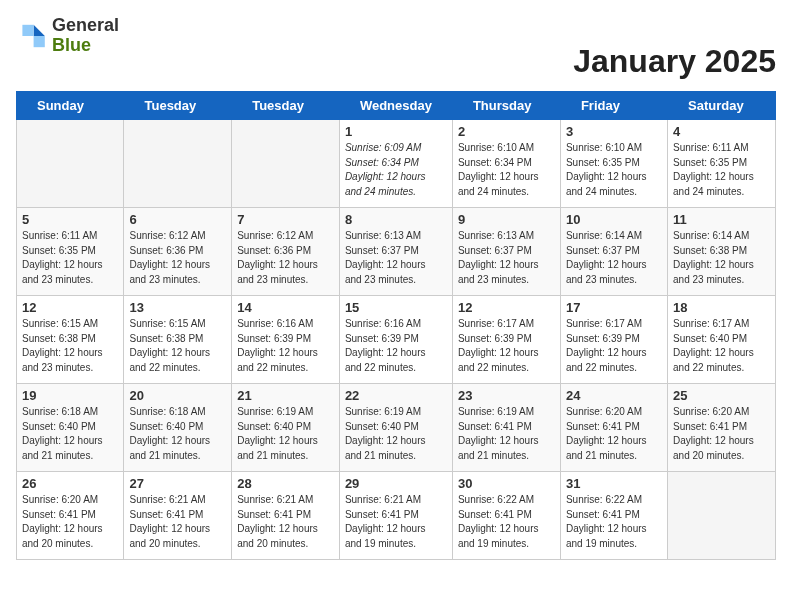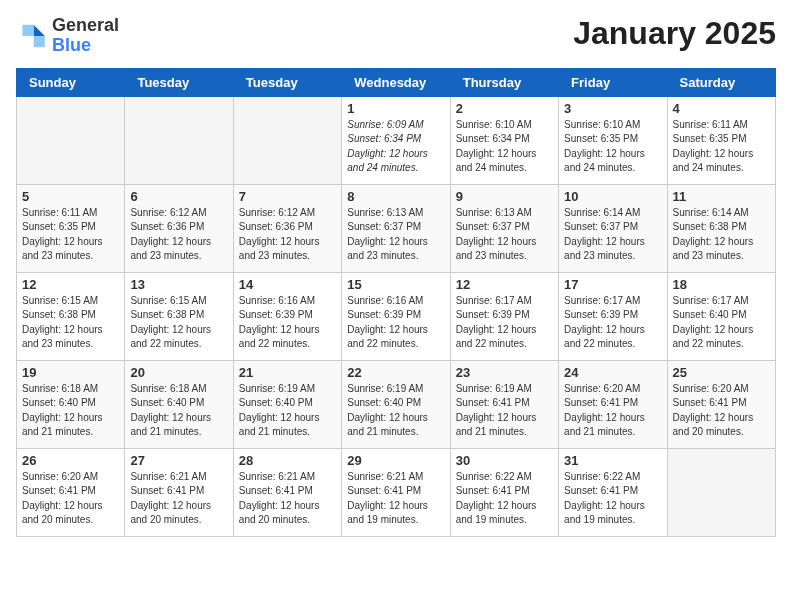--- a/index.html
+++ b/index.html
@@ -20,27 +20,28 @@
       display: flex;
       align-items: center;
       gap: 4px;
     }
     .logo-text {
       font-size: 18px;
       font-weight: bold;
       line-height: 1.1;
     }
     .logo-general { color: #333; }
-    .logo-blue { color: #3b82f6; }
+    .logo-blue { color: #4d7c0f; }
     .logo-icon {
       width: 32px;
       height: 32px;
     }
     .title-block {
       text-align: right;
+      margin-top: 28px;
     }
     .month-title {
       font-size: 32px;
       font-weight: bold;
       color: #222;
       line-height: 1.1;
     }
     .location-title {
       font-size: 14px;
       color: #444;
@@ -48,21 +49,21 @@
     .calendar {
       width: 100%;
       border-collapse: collapse;
       border: 1px solid #ccc;
     }
     .calendar th {
       background: #1565C0;
       color: #fff;
       font-size: 13px;
       font-weight: bold;
-      padding: 6px 12px;
+      padding: 6px 20px;
       text-align: left;
       border: 1px solid #1565C0;
       margin-top: 48px;
     }
     .calendar td {
       width: calc(100% / 7);
       vertical-align: top;
       border: 1px solid #ccc;
       padding: 4px 5px;
       font-size: 10.5px;

